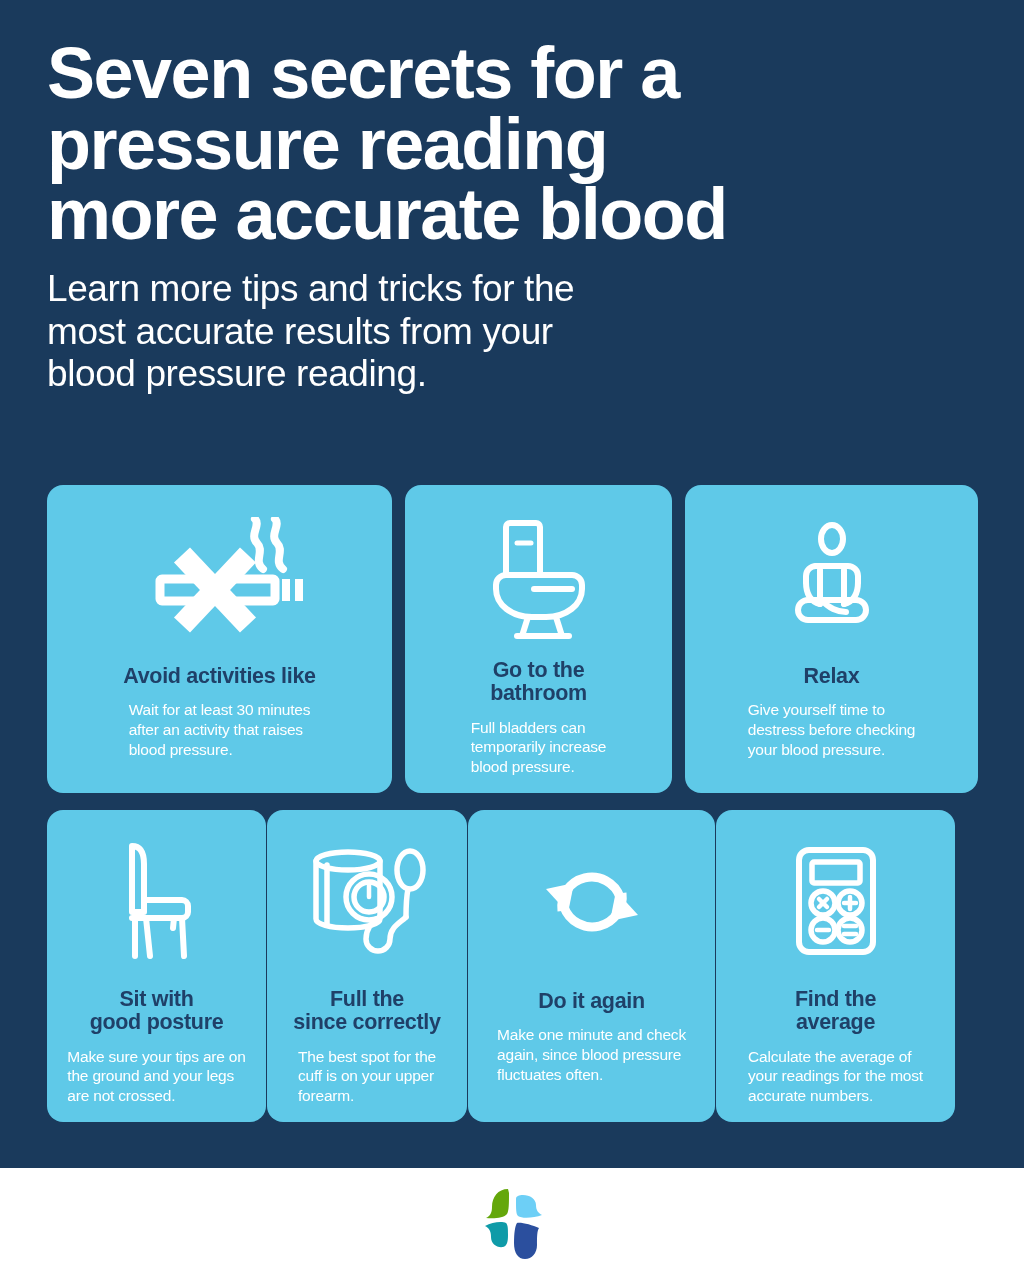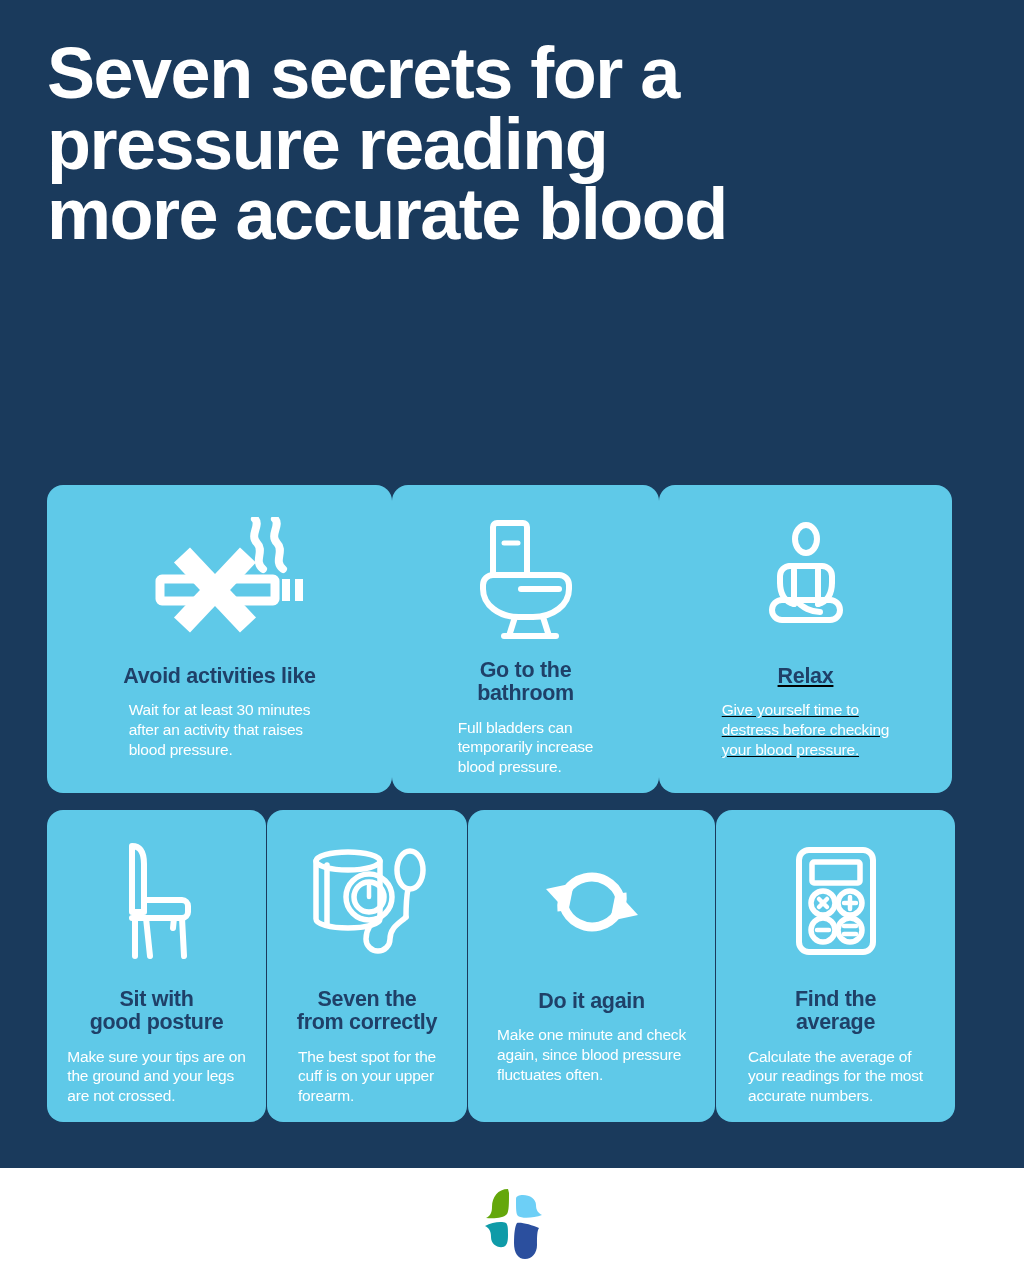--- a/index.html
+++ b/index.html
@@ -32,35 +32,35 @@
   .subtitle {
     color:#ffffff;
     font-size:37px;
     font-weight:normal;
     line-height:1.16;
     margin-top:18px;
     letter-spacing:-0.4px;
   }
   
   .row { position:absolute; display:flex; }
-  .row-1 { left:47px; top:485px; width:931px; height:308px; }
+  .row-1 { left:47px; top:485px; width:931px; height:308px; gap:13px; }
   .row-2 { left:47px; top:810px; width:931px; height:312px; gap:1px; }
 
   .card {
     background:#5FC9E8;
     border-radius:16px;
     display:flex;
     flex-direction:column;
     align-items:center;
     padding:22px 12px 16px;
     position:relative;
   }
   .r1c1 { width:345px; }
   .r1c2 { width:267px; }
-  .r1c3 { width:293px;text-decoration:underline; }
+  .r1c3 { width:293px; }
   .r2c1 { width:219px; }
   .r2c2 { width:200px; }
   .r2c3 { width:247px; }
   .r2c4 { width:239px; }
 
   .icon-wrap {
     height:150px;
     display:flex;
     align-items:center;
     justify-content:center;
@@ -106,20 +106,25 @@
 
 <div id="infographic">
 
   <div class="navy-panel"></div>
 
   <div class="header">
     <div class="title">
       <div>Seven secrets for a</div>
       <div>pressure reading</div>
       <div>more accurate blood</div>
+    </div>
+    <div class="subtitle">
+      <div>Learn more tips and tricks for the</div>
+      <div>most accurate results from your</div>
+      <div>blood pressure reading.</div>
     </div>
   </div>
 
   <div class="row row-1">
 
     <div class="card r1c1">
       <div class="icon-wrap">
         <svg width="170" height="130" viewBox="0 0 170 130">
           <g fill="none" stroke="#ffffff" stroke-width="9" stroke-linecap="butt">
             <rect x="25" y="62" width="115" height="22" rx="2" fill="none"></rect>
@@ -234,22 +239,22 @@
             <circle cx="62" cy="52" r="23"></circle>
             <circle cx="62" cy="52" r="15"></circle>
             <path d="M62 40 v12" stroke-width="4.5"></path>
             <path d="M73 72 c-10 6 -14 14 -14 22 a12 12 0 0 0 24 0 c0 -12 10 -16 16 -22"></path>
             <ellipse cx="103" cy="25" rx="13" ry="19"></ellipse>
             <path d="M101 44 c-2 10 -2 18 -2 28"></path>
           </g>
         </svg>
       </div>
       <div class="card-title">
-        <div>Seven the</div>
-        <div>from correctly</div>
+        <div>Full the</div>
+        <div>since correctly</div>
       </div>
       <div class="card-body">
         <div>The best spot for the</div>
         <div>cuff is on your upper</div>
         <div>forearm.</div>
       </div>
     </div>
 
     <div class="card r2c3">
       <div class="icon-wrap">

